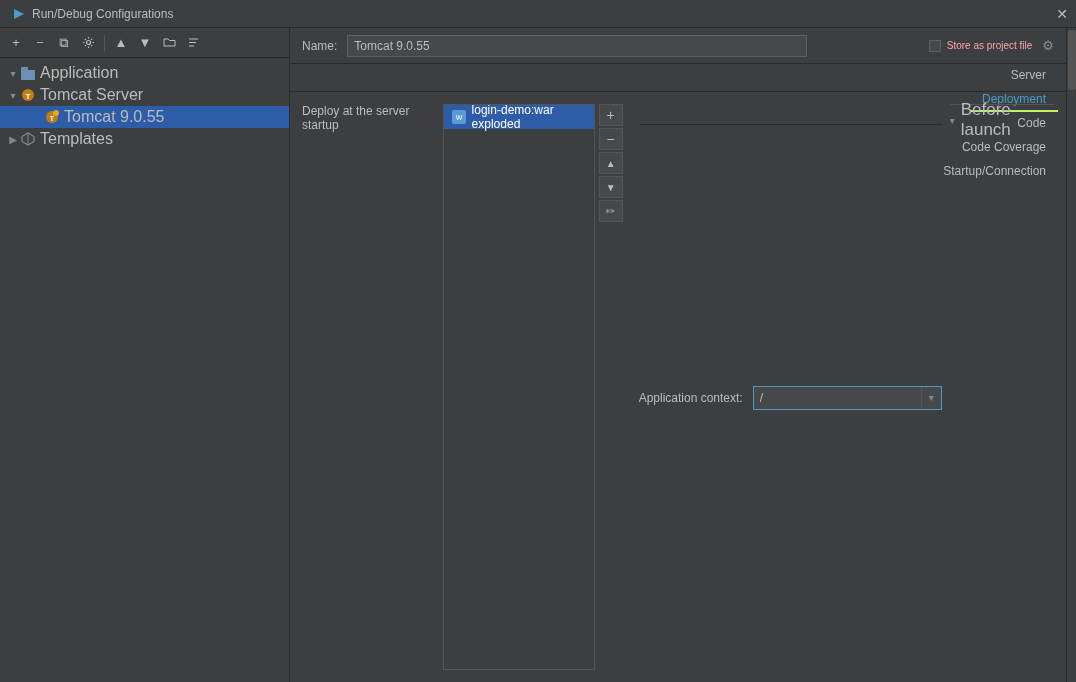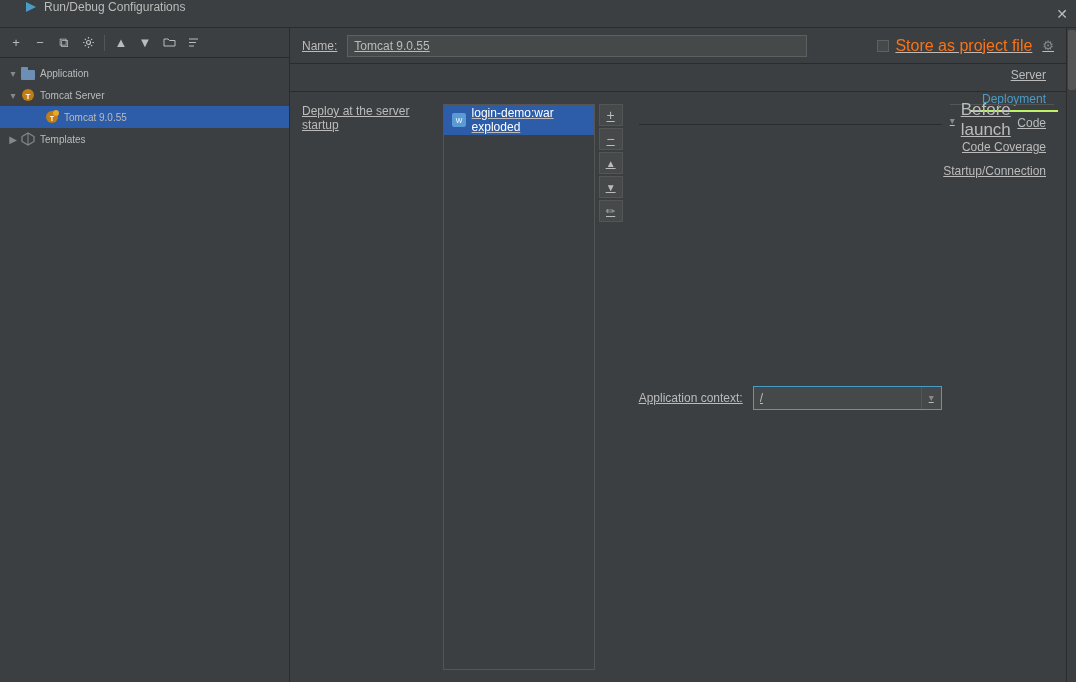--- a/index.html
+++ b/index.html
@@ -11,21 +11,22 @@
       font-size: 12px;
       color: #bbbbbb;
       overflow: hidden;
     }
 
     
     .title-bar {
       background: #3c3f41;
       height: 28px;
       display: flex;
-      padding: 0 24px;
+      align-items: center;
+      padding: 0 12px;
       border-bottom: 1px solid #2b2b2b;
       position: relative;
     }
     .title-bar-icon {
       width: 14px;
       height: 14px;
       margin-right: 6px;
       display: flex;
       align-items: center;
       justify-content: center;
@@ -116,21 +117,21 @@
     .tree-icon {
       width: 16px;
       height: 16px;
       margin-right: 4px;
       display: flex;
       align-items: center;
       justify-content: center;
       flex-shrink: 0;
     }
     .tree-label {
-      font-size: 10px;
+      font-size: 16px;
     }
 
     
     .right-panel {
       flex: 1;
       display: flex;
       flex-direction: column;
       background: #3c3f41;
     }
 
@@ -164,22 +165,22 @@
       gap: 6px;
       margin-left: auto;
     }
     .store-checkbox {
       width: 12px;
       height: 12px;
       background: #45494a;
       border: 1px solid #5e6060;
     }
     .store-label {
-      font-size: 16px;
-      color: #f97316;
+      font-size: 10px;
+      color: #fca5a5;
     }
     .gear-icon {
       margin-left: 4px;
       color: #888;
       font-size: 13px;
     }
 
     
     .tabs-bar {
       height: 28px;
@@ -220,21 +221,21 @@
       margin-bottom: 4px;
     }
 
     
     .deployment-list {
       border: 1px solid #555;
       background: #3c3f41;
       position: relative;
     }
     .deployment-item {
-      height: 30px;
+      height: 24px;
       display: flex;
       align-items: center;
       padding: 0 8px;
       gap: 6px;
       font-size: 12px;
       cursor: pointer;
     }
     .deployment-item.selected {
       background: #2d5da8;
       color: #ffffff;
@@ -347,21 +348,20 @@
       margin: 2px auto;
       width: 8px;
       height: 60px;
       background: #555;
       border-radius: 2px;
     }
 
     .main-right-with-scroll {
       flex: 1;
       display: flex;
-      text-decoration: underline;
     }
   </style>
 </head>
 <body>
 
 <div class="title-bar">
   <span class="title-bar-icon">
     <svg width="14" height="14" viewBox="0 0 14 14">
       <polygon points="2,2 12,7 2,12" fill="#4a9cc7"></polygon>
     </svg>

